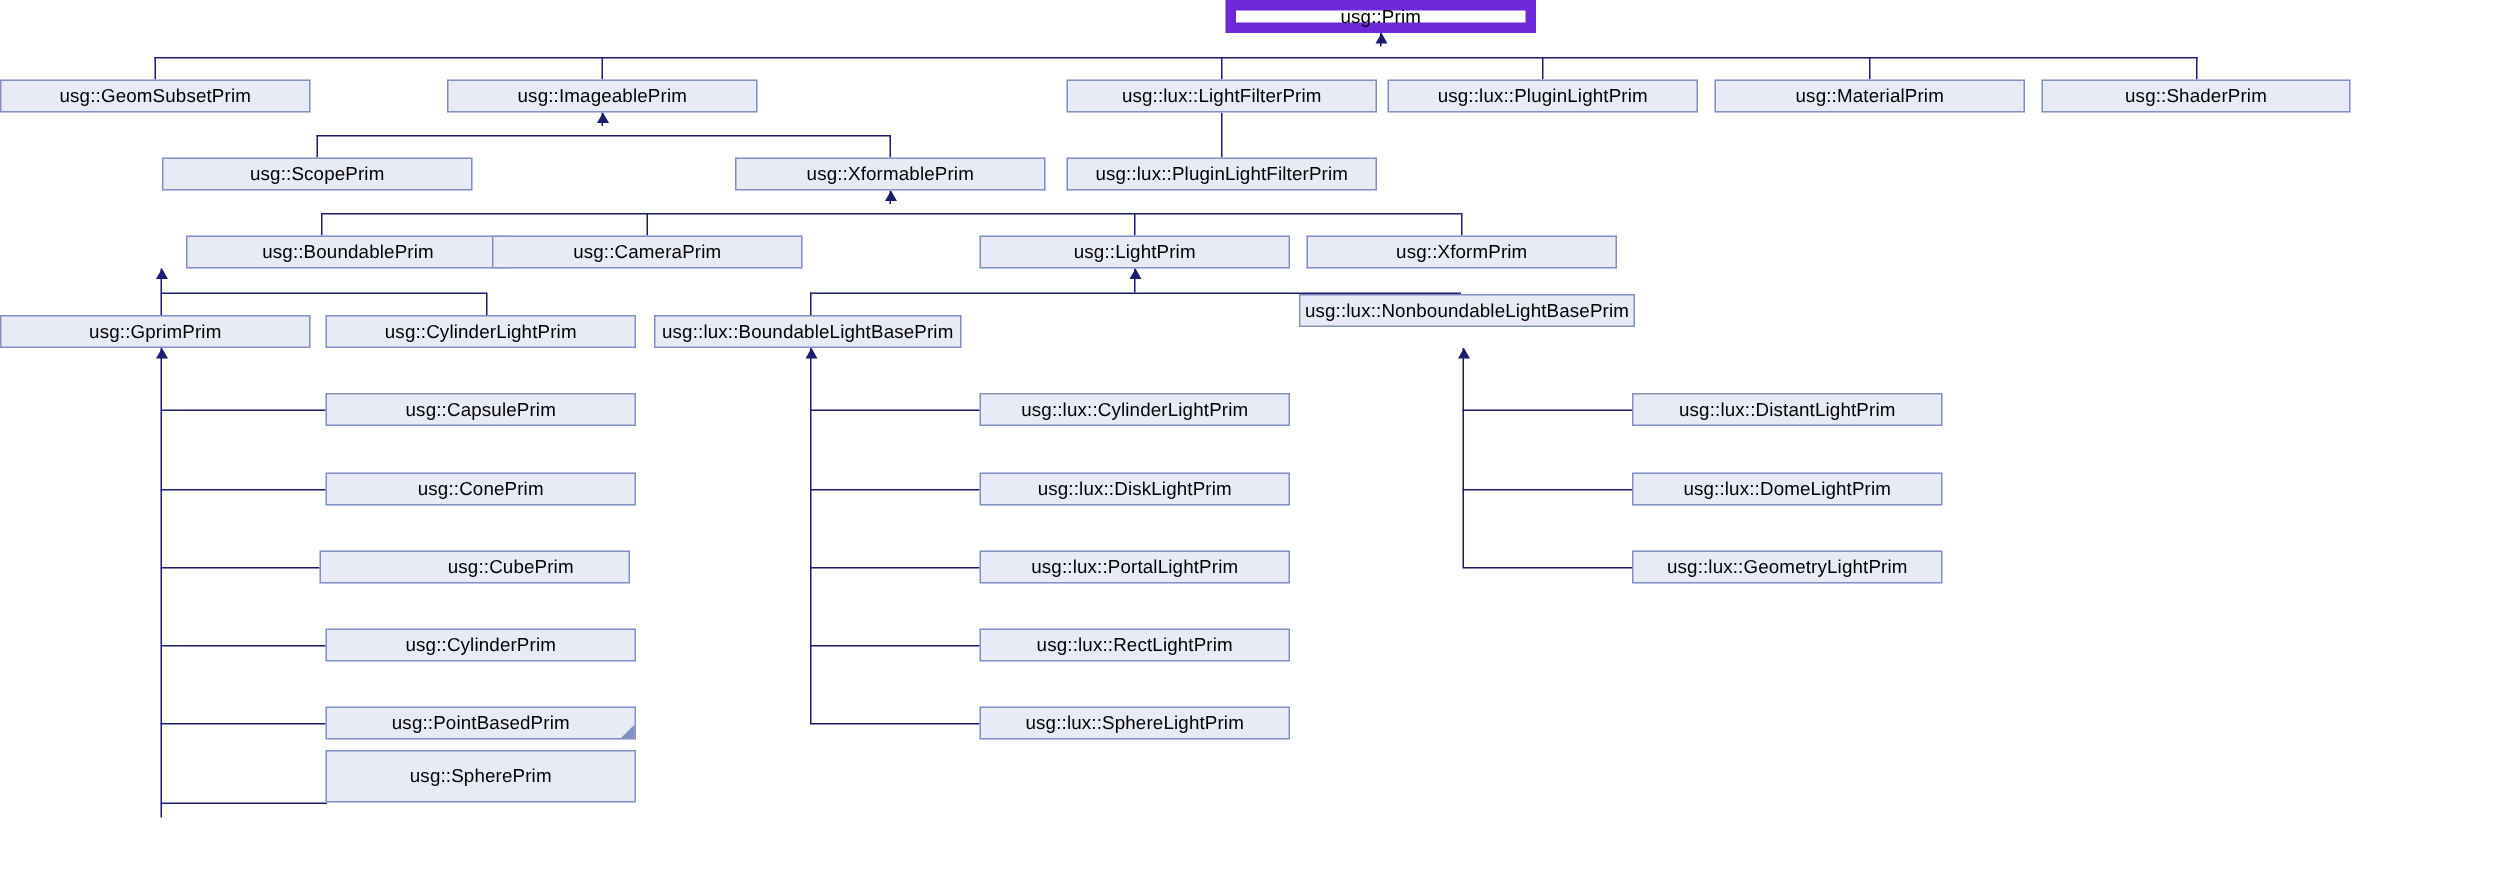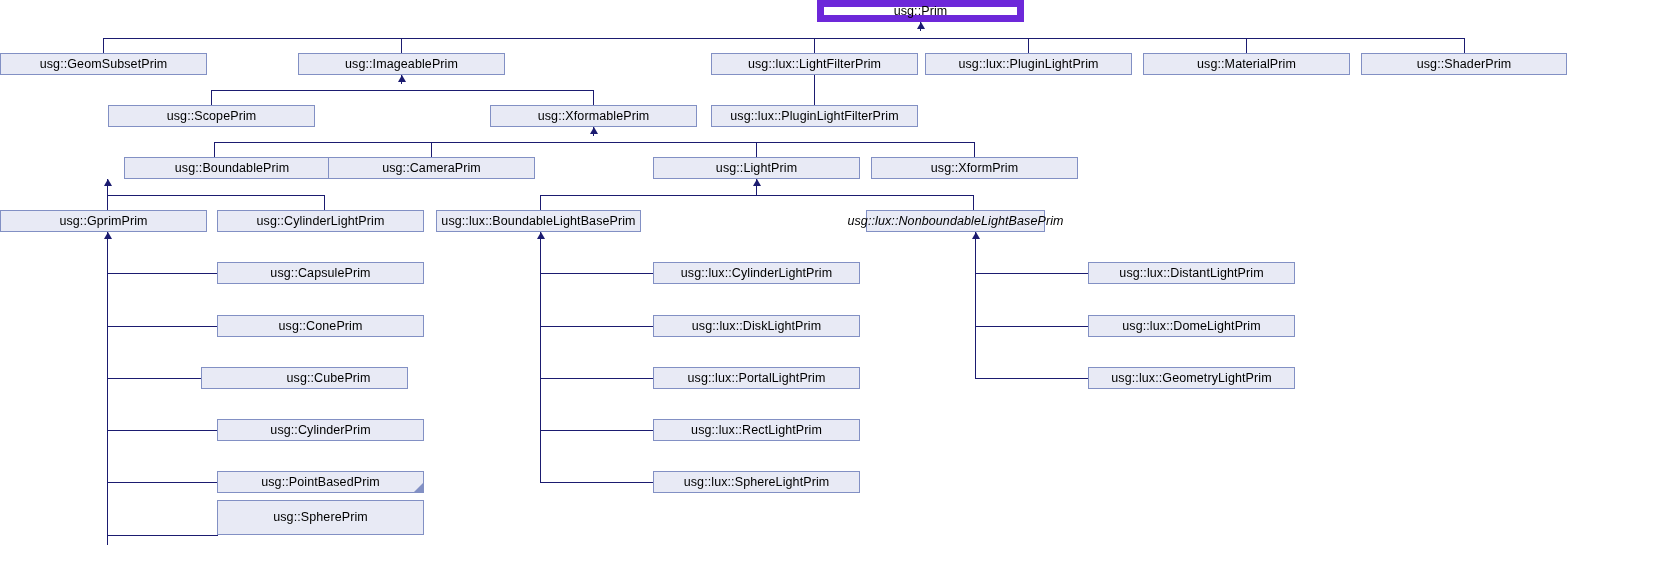--- a/index.html
+++ b/index.html
@@ -163,30 +163,30 @@
     </div>
     <div class="node" style="left: 0px; top: 210px; width: 207px; height: 22px;">
       <span>usg::GprimPrim</span>
     </div>
     <div class="node" style="left: 217px; top: 210px; width: 207px; height: 22px;">
       <span>usg::CylinderLightPrim</span>
     </div>
     <div class="node" style="left: 436px; top: 210px; width: 205px; height: 22px;">
       <span>usg::lux::BoundableLightBasePrim</span>
     </div>
-    <div class="node" style="left: 866px; top: 210px; width: 179px; height: 22px; font-style: italic;">
+    <div class="node" style="left: 866px; top: 196px; width: 224px; height: 22px;">
       <span>usg::lux::NonboundableLightBasePrim</span>
     </div>
     <div class="node" style="left: 217px; top: 262px; width: 207px; height: 22px;">
       <span>usg::CapsulePrim</span>
     </div>
     <div class="node" style="left: 217px; top: 315px; width: 207px; height: 22px;">
       <span>usg::ConePrim</span>
     </div>
-    <div class="node" style="left: 201px; top: 367px; width: 207px; height: 22px; padding-left: 48px;">
+    <div class="node" style="left: 213px; top: 367px; width: 207px; height: 22px; padding-left: 48px;">
       <span>usg::CubePrim</span>
     </div>
     <div class="node" style="left: 217px; top: 419px; width: 207px; height: 22px;">
       <span>usg::CylinderPrim</span>
     </div>
     <div class="node collapsed" style="left: 217px; top: 471px; width: 207px; height: 22px;">
       <span>usg::PointBasedPrim</span>
     </div>
     <div class="node" style="left: 217px; top: 500px; width: 207px; height: 35px;">
       <span>usg::SpherePrim</span>

